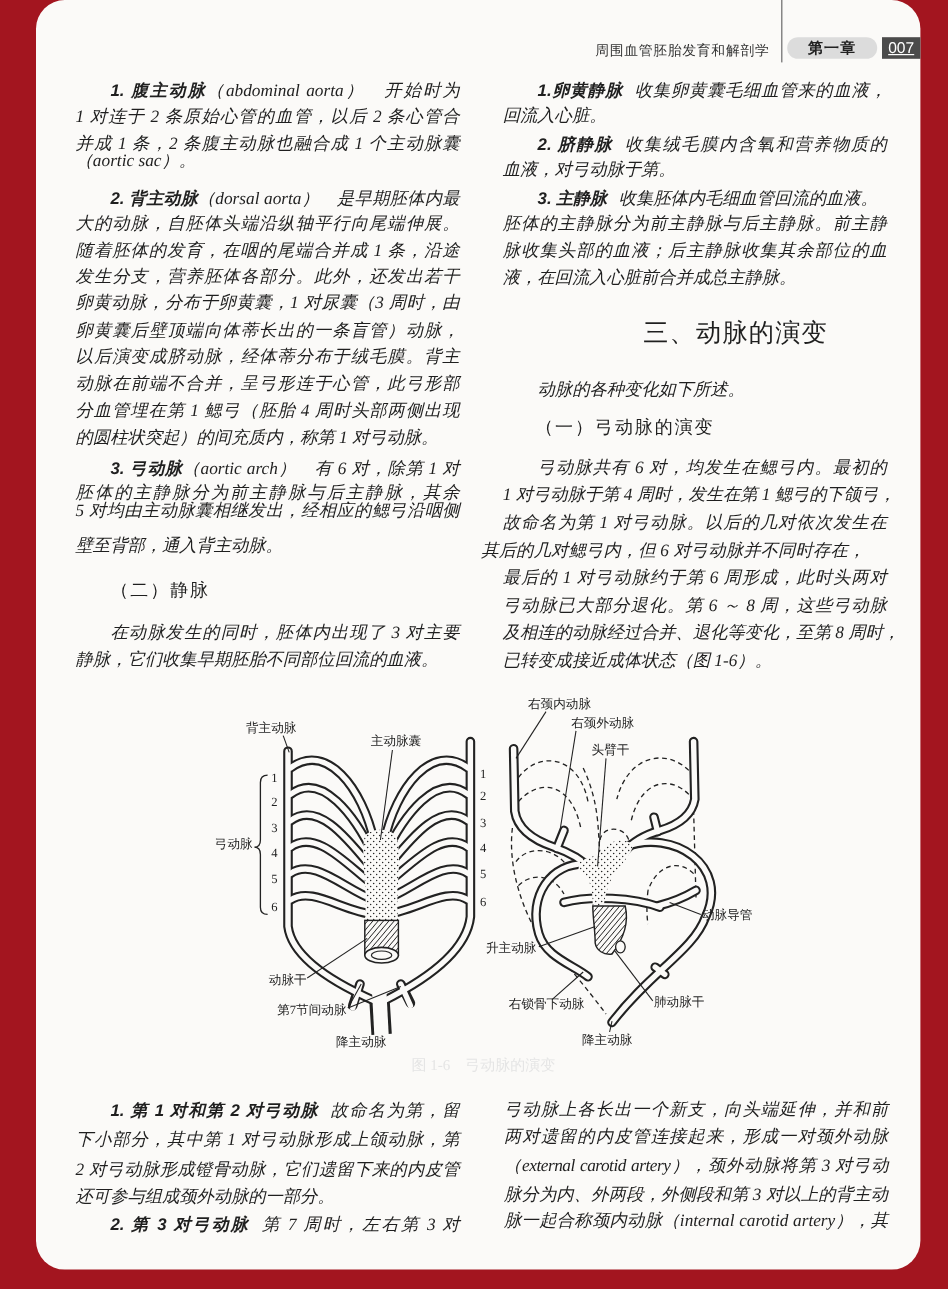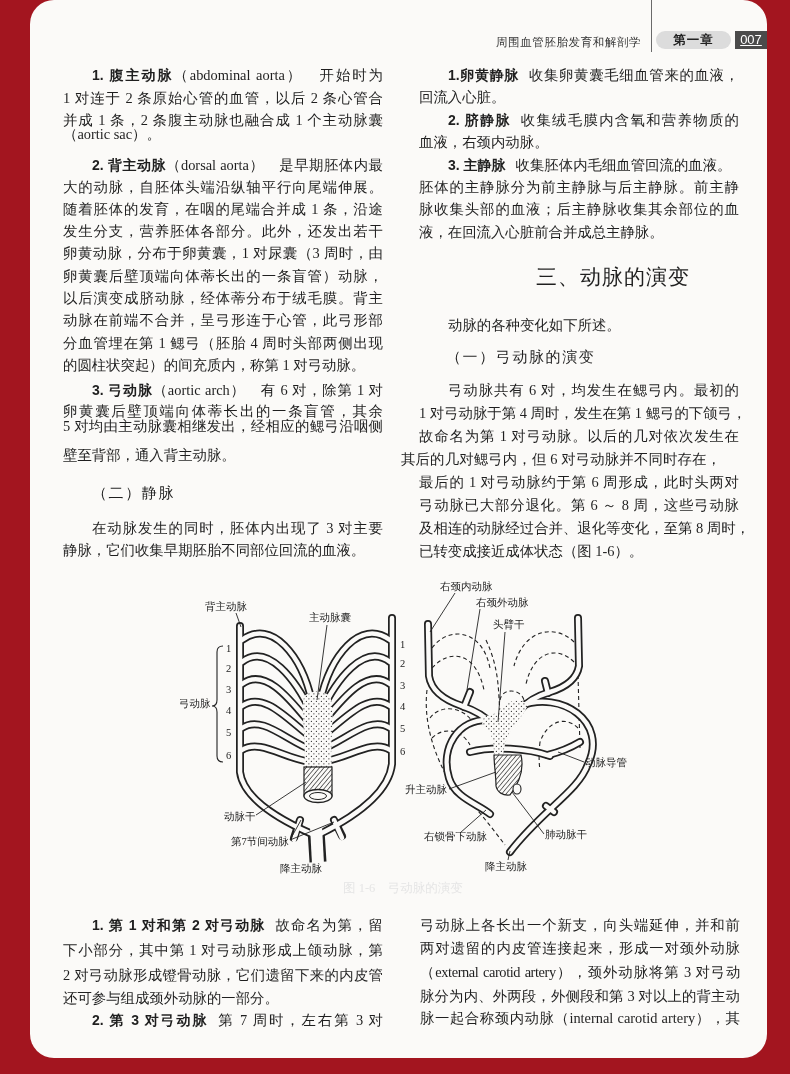--- a/index.html
+++ b/index.html
@@ -9,21 +9,21 @@
     font-family: "Liberation Serif", "DejaVu Serif", serif;
     color: #1f1f1f;
   }
   .page {
     position: absolute; left: 30px; top: 0; width: 737px; height: 1058px;
     background: #fbfaf8; border-radius: 24px;
   }
   .abs { position: absolute; }
   .ln {
     position: absolute; height: 20px; line-height: 20px;
-    font-size: 14.4px; white-space: nowrap;
+    font-size: 14.4px; white-space: nowrap; font-style: italic;
   }
   .j { text-align: justify; text-align-last: justify; }
   .lead {
     font-family: "Liberation Sans", "DejaVu Sans", sans-serif;
     font-weight: bold; font-size: 14px;
   }
   .gap { margin-right: 10px; }
   .tight { letter-spacing: -0.4px; }
   .hdr-title {
     left: 496px; top: 34px; width: 152px; height: 16px; line-height: 16px;
@@ -78,34 +78,34 @@
   <div class="ln j" style="top:199px;left:63px;width:320px">随着胚体的发育，在咽的尾端合并成 1 条，沿途</div>
   <div class="ln j" style="top:221px;left:63px;width:320px">发生分支，营养胚体各部分。此外，还发出若干</div>
   <div class="ln j" style="top:243px;left:63px;width:320px">卵黄动脉，分布于卵黄囊，1 对尿囊（3 周时，由</div>
   <div class="ln j" style="top:266px;left:63px;width:320px">卵黄囊后壁顶端向体蒂长出的一条盲管）动脉，</div>
   <div class="ln j" style="top:288px;left:63px;width:320px">以后演变成脐动脉，经体蒂分布于绒毛膜。背主</div>
   <div class="ln j" style="top:310px;left:63px;width:320px">动脉在前端不合并，呈弓形连于心管，此弓形部</div>
   <div class="ln j" style="top:333px;left:63px;width:320px">分血管埋在第 1 鳃弓（胚胎 4 周时头部两侧出现</div>
   <div class="ln" style="top:355px;left:63px;width:320px">的圆柱状突起）的间充质内，称第 1 对弓动脉。</div>
 
   <div class="ln j" style="top:380px;left:92px;width:291px"><span class="lead">3. 弓动脉</span><span>（aortic arch）　有 6 对，除第 1 对</span></div>
-  <div class="ln j" style="top:401px;left:63px;width:320px">卵黄囊后壁顶端向体蒂长出的一条盲管，其余</div>
+  <div class="ln j" style="top:401px;left:63px;width:320px">胚体的主静脉分为前主静脉与后主静脉，其余</div>
   <div class="ln j" style="top:416px;left:63px;width:320px">5 对均由主动脉囊相继发出，经相应的鳃弓沿咽侧</div>
   <div class="ln" style="top:445px;left:63px;width:320px">壁至背部，通入背主动脉。</div>
 
   <div class="abs subheading" style="top:482px;left:92px">（二）静脉</div>
   <div class="ln j" style="top:518px;left:92px;width:291px">在动脉发生的同时，胚体内出现了 3 对主要</div>
   <div class="ln" style="top:540px;left:63px;width:320px">静脉，它们收集早期胚胎不同部位回流的血液。</div>
 </div>
 
 <div>
   <div class="ln j" style="top:65px;left:448px;width:291px"><span class="lead gap">1.卵黄静脉</span><span>收集卵黄囊毛细血管来的血液，</span></div>
   <div class="ln" style="top:87px;left:419px;width:320px">回流入心脏。</div>
   <div class="ln j" style="top:110px;left:448px;width:291px"><span class="lead gap">2. 脐静脉</span><span>收集绒毛膜内含氧和营养物质的</span></div>
-  <div class="ln" style="top:132px;left:419px;width:320px">血液，右颈内动脉。</div>
+  <div class="ln" style="top:132px;left:419px;width:320px">血液，对弓动脉于第。</div>
   <div class="ln" style="top:155px;left:448px;width:291px"><span class="lead gap">3. 主静脉</span><span>收集胚体内毛细血管回流的血液。</span></div>
   <div class="ln j" style="top:177px;left:419px;width:320px">胚体的主静脉分为前主静脉与后主静脉。前主静</div>
   <div class="ln j" style="top:199px;left:419px;width:320px">脉收集头部的血液；后主静脉收集其余部位的血</div>
   <div class="ln" style="top:222px;left:419px;width:320px">液，在回流入心脏前合并成总主静脉。</div>
 
   <div class="abs section-heading">三、动脉的演变</div>
   <div class="ln" style="top:315px;left:448px;width:291px">动脉的各种变化如下所述。</div>
   <div class="abs subheading" style="top:346px;left:446px">（一）弓动脉的演变</div>
 
   <div class="ln j" style="top:380px;left:448px;width:291px">弓动脉共有 6 对，均发生在鳃弓内。最初的</div>

